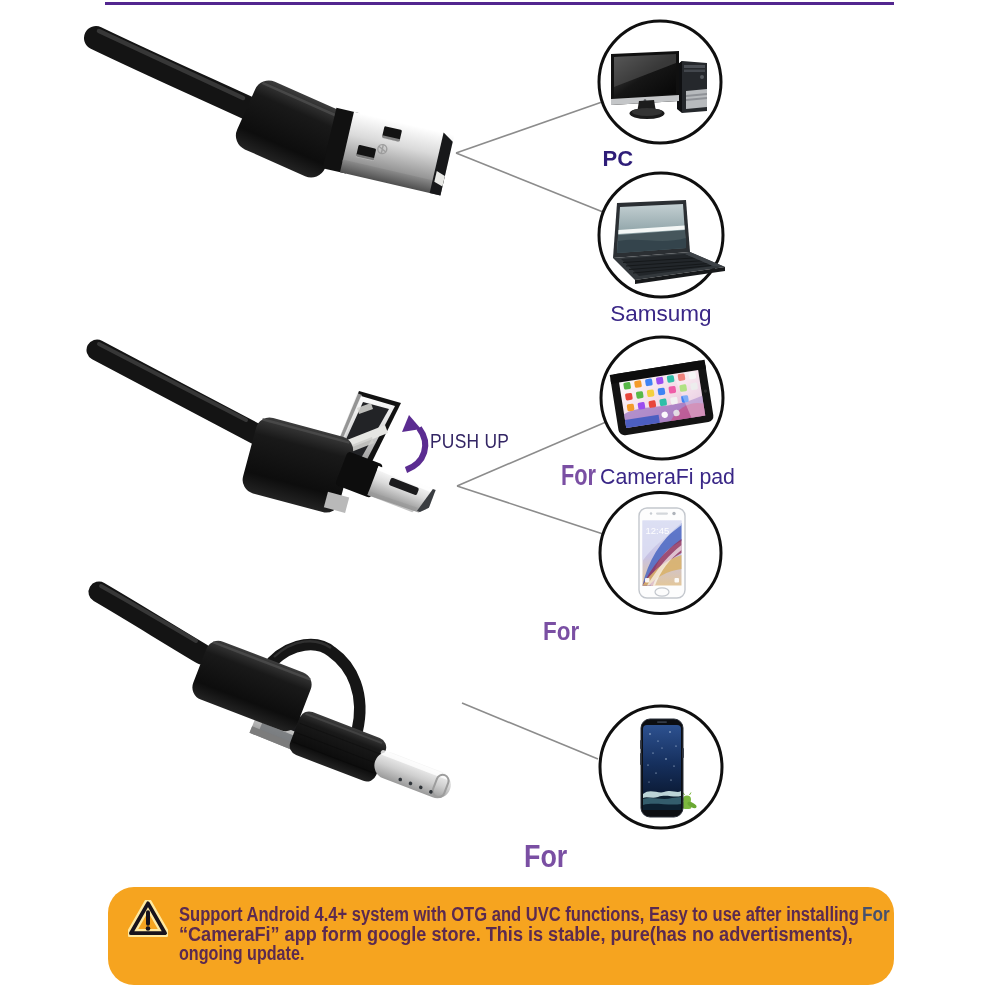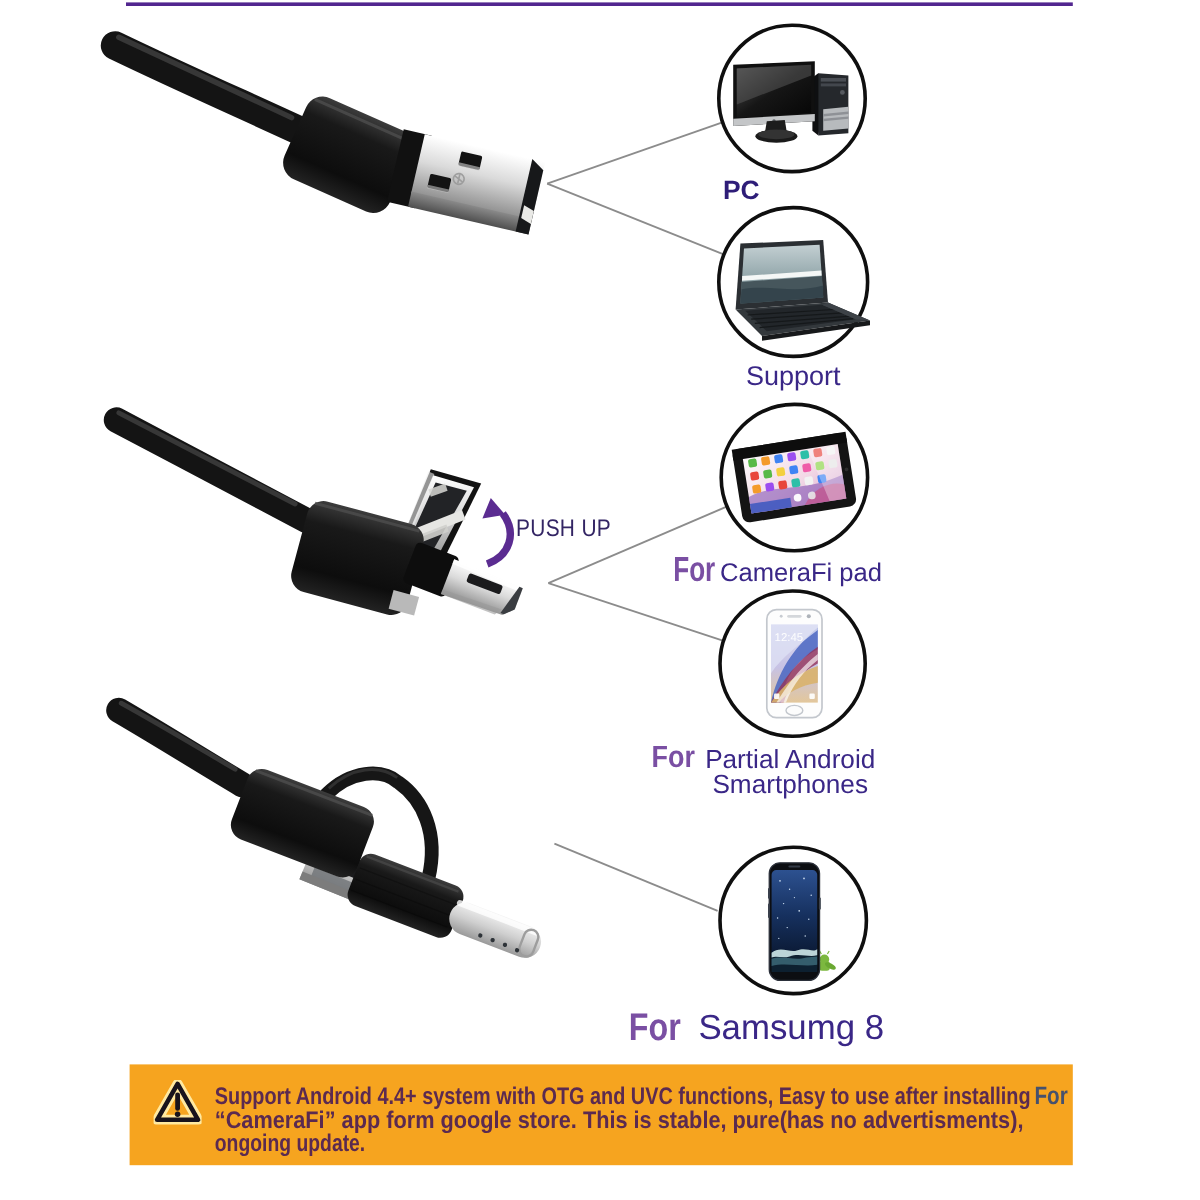--- a/index.html
+++ b/index.html
@@ -18,21 +18,21 @@
   .lbl-pad{left:600px;top:466.5px;font-size:21.3px;color:var(--label-indigo,#3a2787);}
   .lbl-for2{left:543px;top:619px;font-size:25.5px;}
   .lbl-for2 .for-word{transform:scaleX(0.88);}
   .lbl-partial{left:587px;top:622.6px;width:143px;text-align:center;font-size:21.8px;line-height:20.9px;
           color:var(--label-indigo,#3a2787);}
   .lbl-for3{left:524px;top:839.6px;font-size:32px;}
   .lbl-for3 .for-word{transform:scaleX(0.84);}
   .lbl-samsung{left:582px;top:843.4px;font-size:29px;color:var(--label-indigo,#3a2787);}
   .lbl-push{left:430px;top:430.9px;font-size:20px;font-weight:400;color:var(--push-indigo,#332564);
           transform:scaleX(0.87);transform-origin:left top;letter-spacing:0.3px;}
-  .banner{position:absolute;left:108px;top:887px;width:786px;height:84px;background:var(--banner-bg,#f6a41f);}
+  .banner{position:absolute;left:108px;top:887px;width:786px;height:98px;background:var(--banner-bg,#f6a41f);border-radius:26px;}
   .banner-icon{position:absolute;left:20px;top:13px;width:40px;height:37px;}
   .banner-text{position:absolute;left:71px;top:18.3px;font-size:20px;line-height:19.5px;font-weight:700;
           color:var(--banner-text,#5b2a50);white-space:nowrap;}
   .banner-text > div{transform-origin:left top;}
   .bl1{transform:scaleX(0.828);}
   .bl2{transform:scaleX(0.905);}
   .bl3{transform:scaleX(0.806);}
   .banner-for{position:absolute;left:753.5px;top:16.2px;font-size:21px;font-weight:700;line-height:1;
           color:var(--banner-for,#46516d);transform:scaleX(0.82);transform-origin:left top;}
 </style>
@@ -325,32 +325,30 @@
       <path d="M -19,26 C -12,20 -4,26 2,24 C 10,21 15,26 19,23 L 19,28 C 12,30 4,26 -4,29 C -10,31 -15,28 -19,30 Z" fill="#cfe8ea" opacity="0.9"></path>
       <path d="M -19,31 C -10,28 0,33 10,30 L 19,29 L 19,36 C 8,38 -8,34 -19,37 Z" fill="#3e6d7c" opacity="0.8"></path>
       <rect x="-22" y="-28" width="1.6" height="9" rx="0.8" fill="#3a404c"></rect>
       <rect x="-22" y="-15" width="1.6" height="12" rx="0.8" fill="#3a404c"></rect>
       <rect x="20.4" y="-20" width="1.6" height="10" rx="0.8" fill="#3a404c"></rect>
       <rect x="-5" y="-46.8" width="10" height="1.8" rx="0.9" fill="#333a46"></rect>
     </g>
   </svg>
 
   <div class="lbl lbl-pc">PC</div>
-  <div class="lbl lbl-laptop">Support</div>
+  <div class="lbl lbl-laptop">Samsumg</div>
 
   <div class="lbl lbl-push">PUSH UP</div>
 
   <div class="lbl lbl-for1"><span class="for-word">For</span></div>
   <div class="lbl lbl-pad">CameraFi pad</div>
 
   <div class="lbl lbl-for2"><span class="for-word">For</span></div>
-  <div class="lbl lbl-partial"><span>Partial Android</span><br><span>Smartphones</span></div>
 
   <div class="lbl lbl-for3"><span class="for-word">For</span></div>
-  <div class="lbl lbl-samsung">Samsumg 8</div>
 
   <div class="banner">
     <svg class="banner-icon" viewBox="0 0 42 39">
       <path d="M 21,3.5 L 39,35 L 3,35 Z" fill="none" stroke="#ffe9a0" stroke-width="9" stroke-linejoin="round"></path>
       <path d="M 21,3.5 L 39,35 L 3,35 Z" fill="none" stroke="#18131c" stroke-width="4" stroke-linejoin="round"></path>
       <path d="M 21,13 L 21,25" stroke="#18131c" stroke-width="4.2" stroke-linecap="round"></path>
       <circle cx="21" cy="30" r="2.4" fill="#18131c"></circle>
     </svg>
     <div class="banner-text">
       <div class="bl1">Support Android 4.4+ system with OTG and UVC functions, Easy to use after installing</div>

